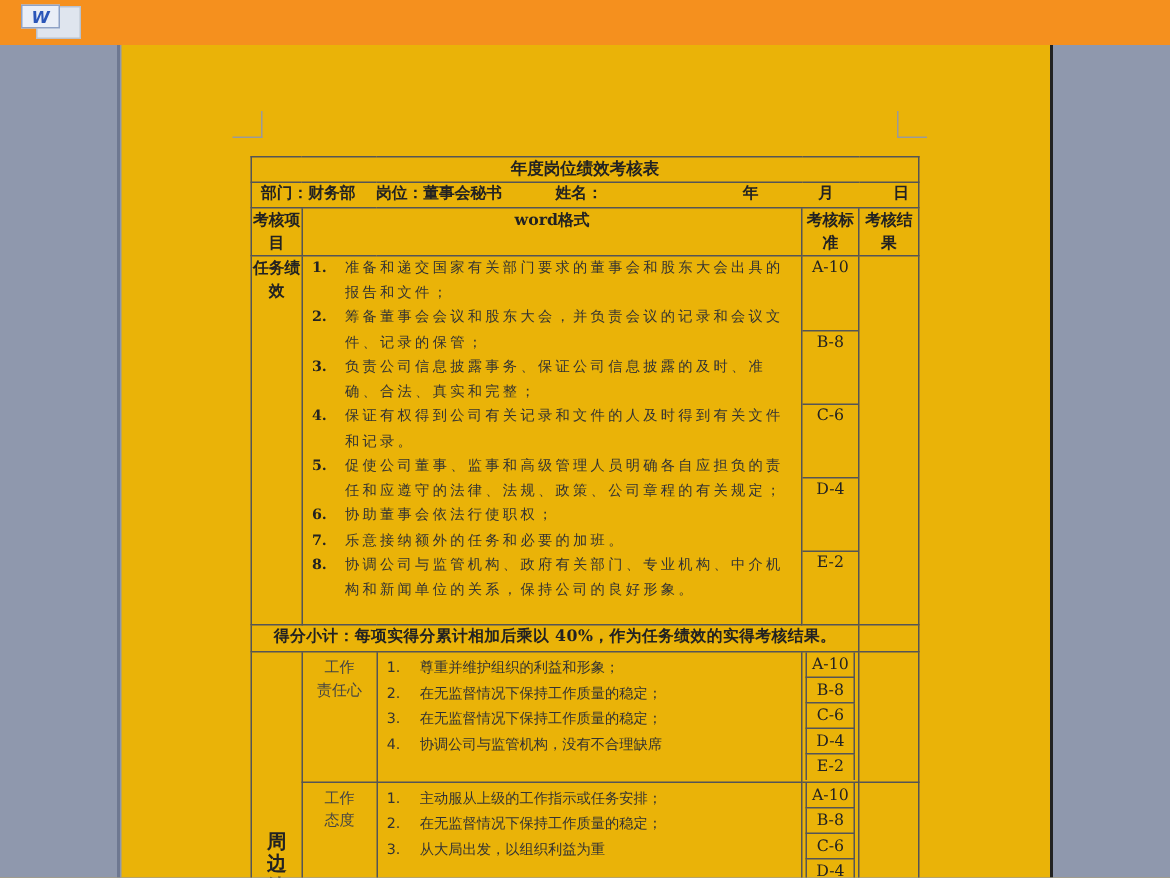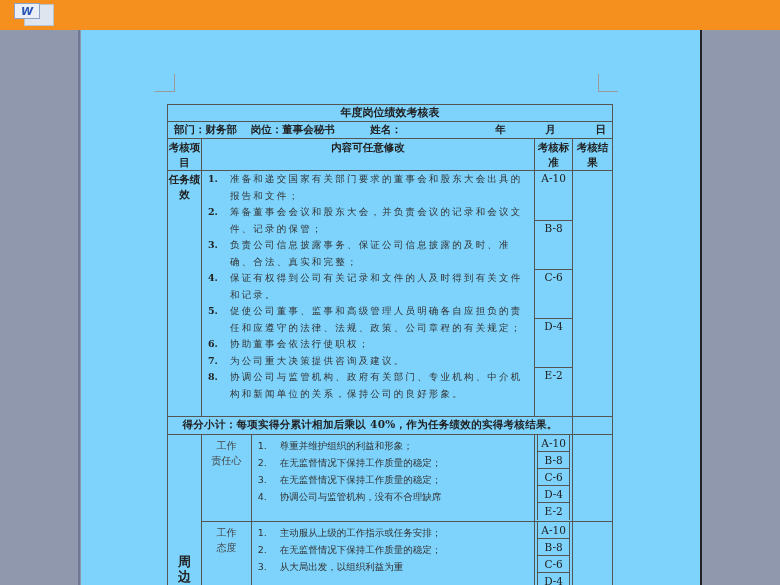--- a/index.html
+++ b/index.html
@@ -8,21 +8,21 @@
 
   .banner { position: absolute; left: 0; top: 0; width: 780px; height: 30px; background: #f5901e; display: flex; align-items: center; }
   .banner-icon { position: relative; width: 52px; height: 28px; margin-left: 6px; }
   .banner-icon .doc-back { position: absolute; left: 18px; top: 3px; width: 30px; height: 22px; background: #dfe5ee; border: 1px solid #b9c2cf; }
   .banner-icon .doc-front { position: absolute; left: 8px; top: 2px; width: 26px; height: 16px; background: #e9eef7; border: 1px solid #8ea2c6; display: flex; align-items: center; justify-content: center; }
   .banner-icon .doc-front span { font-family: "DejaVu Sans", sans-serif; font-weight: bold; font-style: italic; font-size: 11px; color: #2a55b8; }
   .banner-text { font-family: "DejaVu Sans", sans-serif; font-weight: bold; font-size: 25px; letter-spacing: 2px; color: #111; white-space: nowrap; margin-left: 6px; }
 
   .left-gutter { position: absolute; left: 0; top: 30px; width: 80px; height: 555px; background: #8f98ad; border-right: 2px solid #6e7891; }
   .right-gutter { position: absolute; left: 700px; top: 30px; width: 80px; height: 555px; background: #8f98ad; border-left: 2px solid #222; }
-  .page { position: absolute; left: 81px; top: 30px; width: 619px; height: 555px; background: #7dd3fc; }
+  .page { position: absolute; left: 81px; top: 30px; width: 619px; height: 555px; background: #eab308; }
 
   .corner { position: absolute; border-color: #9a9a9a; border-style: solid; width: 20px; height: 18px; }
   .corner-left { left: 74px; top: 44px; border-width: 0 1px 1px 0; }
   .corner-right { left: 517px; top: 44px; border-width: 0 0 1px 1px; }
 
   table.form { position: absolute; left: 86px; top: 74px; width: 446px; border-collapse: collapse; font-size: 10.5px; }
   table.form td { border: 1px solid #555; vertical-align: top; line-height: 15px; }
   .title-cell { text-align: center; font-weight: bold; font-size: 11px; height: 17px; }
   .info-cell { font-weight: bold; height: 17px; padding: 0 6px; margin-left: 24px; }
   .info-cell .flex { display: flex; justify-content: space-between; }
@@ -88,21 +88,21 @@
           <div class="info-right">
             <span>年</span>
             <span>月</span>
             <span>日</span>
           </div>
         </div>
       </td>
     </tr>
     <tr style="height:32px">
       <td class="hdr" style="width:34px">考核项目</td>
-      <td class="hdr" colspan="2">内容可任意修改</td>
+      <td class="hdr" colspan="2">word格式</td>
       <td class="hdr">考核标准</td>
       <td class="hdr">考核结果</td>
     </tr>
 
     <tr style="height:234px">
       <td class="cat">任务绩效</td>
       <td colspan="2" class="items">
         <div class="it">
               <span class="num">1.</span>
               <span>准备和递交国家有关部门要求的董事会和股东大会出具的报告和文件；</span>
@@ -122,21 +122,21 @@
         <div class="it">
               <span class="num">5.</span>
               <span>促使公司董事、监事和高级管理人员明确各自应担负的责任和应遵守的法律、法规、政策、公司章程的有关规定；</span>
             </div>
         <div class="it">
               <span class="num">6.</span>
               <span>协助董事会依法行使职权；</span>
             </div>
         <div class="it">
               <span class="num">7.</span>
-              <span>为公司重大决策提供咨询及建议。</span>
+              <span>乐意接纳额外的任务和必要的加班。</span>
             </div>
         <div class="it">
               <span class="num">8.</span>
               <span>协调公司与监管机构、政府有关部门、专业机构、中介机构和新闻单位的关系，保持公司的良好形象。</span>
             </div>
       </td>
       <td class="std-stack">
         <div class="std-box" style="height:50px">A-10</div>
         <div class="std-box" style="height:49px">B-8</div>
         <div class="std-box" style="height:49px">C-6</div>

